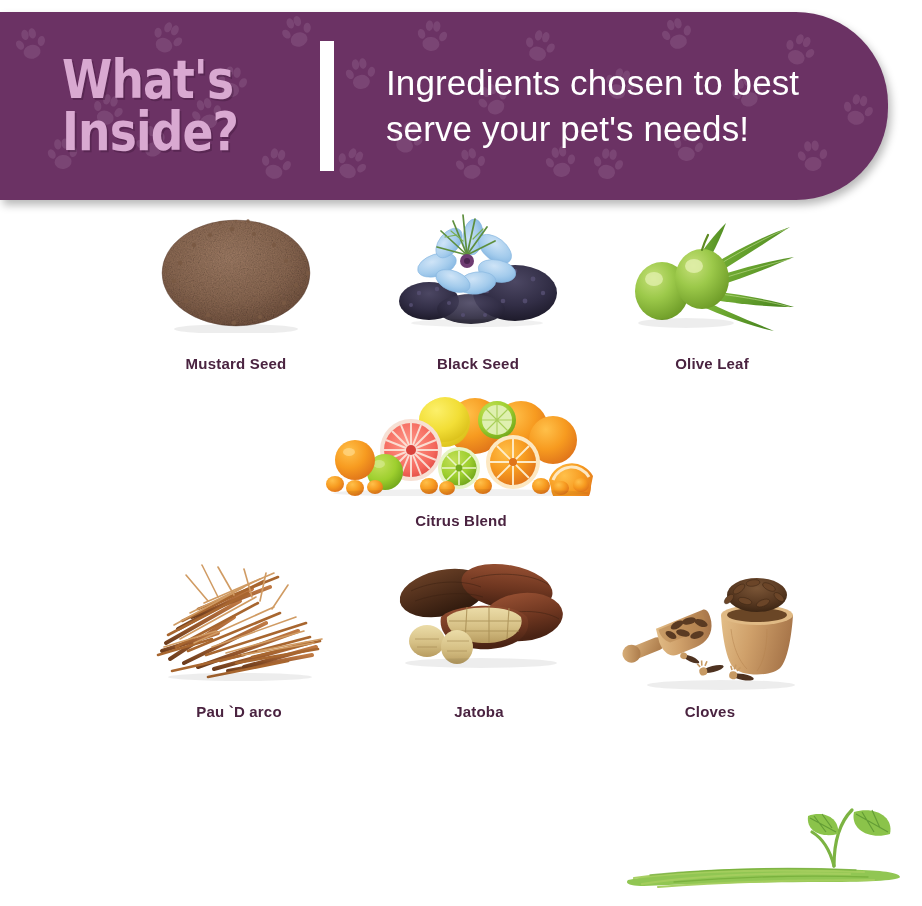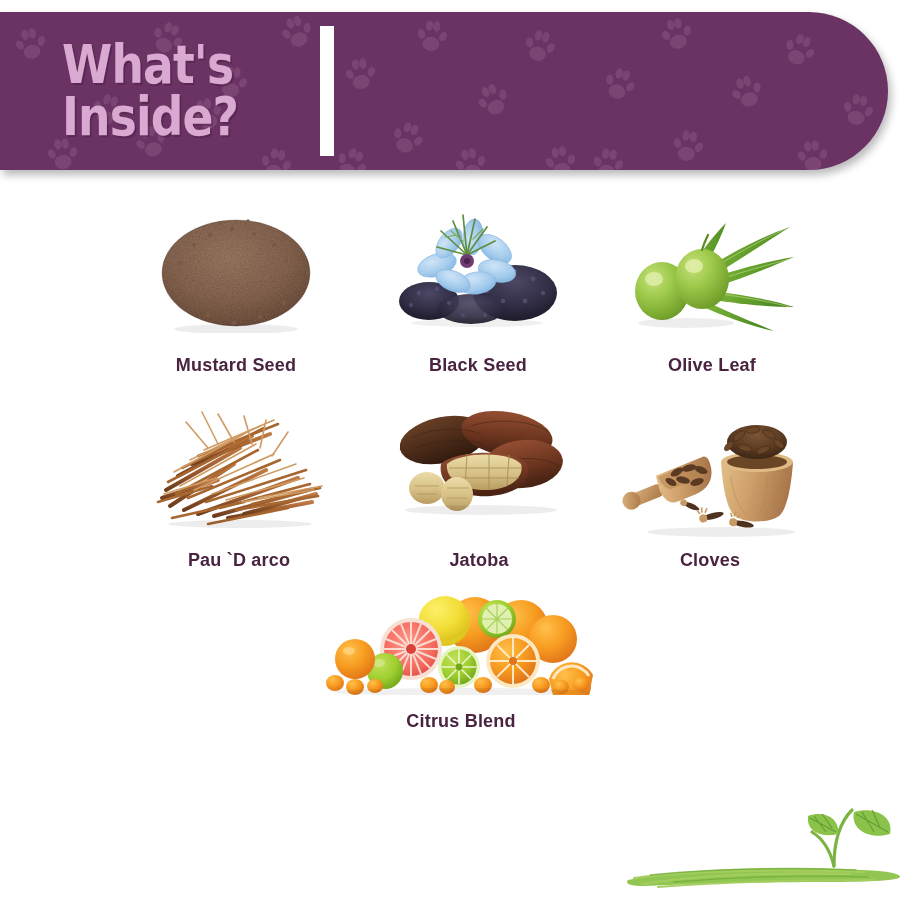--- a/index.html
+++ b/index.html
@@ -8,21 +8,21 @@
     background:#ffffff;
     font-family:"Liberation Sans", sans-serif;
     overflow:hidden;
     position:relative;
   }
 
   
   .banner{
     position:absolute;
     left:0; top:12px;
-    width:888px; height:158px;
+    width:888px; height:188px;
     background:#6B3264;
     border-radius:0 92px 92px 0;
     box-shadow:3px 5px 9px rgba(0,0,0,.28);
     overflow:hidden;
   }
   .paw-layer{
     position:absolute; inset:0;
     opacity:.12;
   }
   .banner-inner{
@@ -91,21 +91,21 @@
 
   .art{
     display:flex;
     align-items:flex-end;
     justify-content:center;
   }
   .label{
     color:#4A2340;
     font-family:"Liberation Sans", sans-serif;
     font-weight:bold;
-    font-size:18px;
+    font-size:15px;
     letter-spacing:.2px;
     white-space:nowrap;
   }
   .lbl-gap-a{ margin-top:22px; }
   .lbl-gap-b{ margin-top:26px; }
   .lbl-gap-c{ margin-top:16px; }
   .lbl-gap-d{ margin-top:22px; }
   .lbl-gap-e{ margin-top:30px; }
   .lbl-gap-f{ margin-top:12px; }
   .lbl-gap-g{ margin-top:16px; }
@@ -180,20 +180,22 @@
     <use href="#paw" x="206" y="100" transform="rotate(-16 206 100)"></use>
     <use href="#paw" x="352" y="150" transform="rotate(26 352 150)"></use>
     <use href="#paw" x="470" y="150" transform="rotate(-12 470 150)"></use>
     <use href="#paw" x="608" y="150" transform="rotate(8 608 150)"></use>
   </svg>
 
   <div class="banner-inner">
     <div class="headline">What's
 Inside?</div>
     <div class="divider"></div>
+    <div class="subhead">Ingredients chosen to best
+serve your pet's needs!</div>
   </div>
 </div>
 
 <div class="grid">
 
   <div class="row row-1">
 
     <div class="cell c-mustard">
       <div class="art">
         <svg width="172" height="128" viewBox="0 0 172 128">
@@ -343,20 +345,120 @@
           <ellipse cx="26" cy="62" rx="9" ry="7" fill="#E3F0AF" opacity=".75"></ellipse>
           <ellipse cx="66" cy="49" rx="9" ry="7" fill="#E3F0AF" opacity=".8"></ellipse>
           <path d="M74,33 C76,26 78,22 80,18" stroke="#5E8A22" stroke-width="2.2" fill="none" stroke-linecap="round"></path>
           <ellipse cx="58" cy="106" rx="48" ry="5" fill="#000" opacity=".07"></ellipse>
         </svg>
       </div>
       <div class="label lbl-gap-c">Olive Leaf</div>
     </div>
   </div>
 
+  <div class="row row-3">
+    <div class="cell c-citrus">
+      <div class="art">
+        <svg width="272" height="108" viewBox="0 0 272 108">
+          <defs>
+            <radialGradient id="orng" cx="35%" cy="28%" r="76%">
+              <stop offset="0%" stop-color="#FFC04A"></stop>
+              <stop offset="55%" stop-color="#F79B20"></stop>
+              <stop offset="100%" stop-color="#E0751A"></stop>
+            </radialGradient>
+            <radialGradient id="lem" cx="35%" cy="28%" r="76%">
+              <stop offset="0%" stop-color="#FCF06A"></stop>
+              <stop offset="60%" stop-color="#F2DE36"></stop>
+              <stop offset="100%" stop-color="#DCC21C"></stop>
+            </radialGradient>
+            <radialGradient id="lim" cx="35%" cy="28%" r="76%">
+              <stop offset="0%" stop-color="#C4E05A"></stop>
+              <stop offset="60%" stop-color="#9ECF2E"></stop>
+              <stop offset="100%" stop-color="#73A81C"></stop>
+            </radialGradient>
+            <radialGradient id="grp" cx="45%" cy="40%" r="70%">
+              <stop offset="0%" stop-color="#FF9A8C"></stop>
+              <stop offset="70%" stop-color="#F4675B"></stop>
+              <stop offset="100%" stop-color="#D9433C"></stop>
+            </radialGradient>
+          </defs>
+
+          <circle cx="150" cy="38" r="28" fill="url(#orng)"></circle>
+          <circle cx="196" cy="40" r="27" fill="url(#orng)"></circle>
+          <circle cx="120" cy="34" r="25" fill="url(#lem)"></circle>
+          <ellipse cx="119" cy="32" rx="25" ry="22" fill="url(#lem)"></ellipse>
+          <circle cx="228" cy="52" r="24" fill="url(#orng)"></circle>
+          <circle cx="92" cy="56" r="22" fill="url(#grp)" opacity=".9"></circle>
+
+          <g transform="translate(172,32)">
+            <circle r="19" fill="url(#lim)"></circle>
+            <circle r="15" fill="#DFF0B0"></circle>
+            <g stroke="#A9CF5A" stroke-width="1.1">
+              <path d="M0,-15 L0,15 M-15,0 L15,0 M-11,-11 L11,11 M-11,11 L11,-11"></path>
+            </g>
+          </g>
+
+          <g transform="translate(86,62)">
+            <circle r="31" fill="#F7E0D4"></circle>
+            <circle r="27" fill="url(#grp)"></circle>
+            <g stroke="#FBE7DC" stroke-width="2" opacity=".9">
+              <path d="M0,-27 L0,27 M-27,0 L27,0 M-19,-19 L19,19 M-19,19 L19,-19"></path>
+              <path d="M-10,-25 L10,25 M10,-25 L-10,25 M-25,-10 L25,10 M-25,10 L25,-10"></path>
+            </g>
+            <circle r="5" fill="#D9433C"></circle>
+          </g>
+
+          <g transform="translate(188,74)">
+            <circle r="27" fill="#FDE8C2"></circle>
+            <circle r="23" fill="url(#orng)"></circle>
+            <g stroke="#FEF0D2" stroke-width="1.9" opacity=".95">
+              <path d="M0,-23 L0,23 M-23,0 L23,0 M-16,-16 L16,16 M-16,16 L16,-16"></path>
+            </g>
+            <circle r="4" fill="#E0751A"></circle>
+          </g>
+
+          <g transform="translate(246,84)">
+            <path d="M-22,8 A24,24 0 0 1 22,4 L20,14 A20,20 0 0 1 -20,16 Z" fill="url(#orng)"></path>
+            <path d="M-18,8 A20,20 0 0 1 18,5" fill="none" stroke="#FDE8C2" stroke-width="3"></path>
+          </g>
+
+          <g transform="translate(134,80)">
+            <circle r="21" fill="#E7F4C4"></circle>
+            <circle r="17.5" fill="url(#lim)"></circle>
+            <g stroke="#EAF6C8" stroke-width="1.6">
+              <path d="M0,-17 L0,17 M-17,0 L17,0 M-12,-12 L12,12 M-12,12 L12,-12"></path>
+            </g>
+            <circle r="3.4" fill="#73A81C"></circle>
+          </g>
+
+          <circle cx="60" cy="84" r="18" fill="url(#lim)"></circle>
+          <ellipse cx="54" cy="76" rx="6" ry="4" fill="#D8EC9A" opacity=".6"></ellipse>
+
+          <circle cx="30" cy="72" r="20" fill="url(#orng)"></circle>
+          <ellipse cx="24" cy="64" rx="6" ry="4" fill="#FFD98A" opacity=".7"></ellipse>
+
+          <g fill="url(#orng)">
+            <ellipse cx="10" cy="96" rx="9" ry="8"></ellipse>
+            <ellipse cx="30" cy="100" rx="9" ry="8"></ellipse>
+            <ellipse cx="50" cy="99" rx="8" ry="7"></ellipse>
+            <ellipse cx="104" cy="98" rx="9" ry="8"></ellipse>
+            <ellipse cx="158" cy="98" rx="9" ry="8"></ellipse>
+            <ellipse cx="216" cy="98" rx="9" ry="8"></ellipse>
+            <ellipse cx="236" cy="100" rx="8" ry="7"></ellipse>
+            <ellipse cx="256" cy="97" rx="8" ry="7"></ellipse>
+            <ellipse cx="122" cy="100" rx="8" ry="7"></ellipse>
+          </g>
+
+          <ellipse cx="136" cy="105" rx="128" ry="4" fill="#000" opacity=".06"></ellipse>
+        </svg>
+      </div>
+      <div class="label lbl-gap-g">Citrus Blend</div>
+    </div>
+  </div>
+
   <div class="row row-2">
 
     <div class="cell c-pau">
       <div class="art">
         <svg width="182" height="130" viewBox="0 0 182 130">
           <defs>
             <linearGradient id="bark" x1="0" y1="0" x2="0" y2="1">
               <stop offset="0%" stop-color="#C07A44"></stop>
               <stop offset="55%" stop-color="#9A5A2E"></stop>
               <stop offset="100%" stop-color="#6E3D1D"></stop>
@@ -539,120 +641,20 @@
               <ellipse cx="0" cy="0" rx="9" ry="2.6"></ellipse>
               <circle cx="-8" cy="0" r="3.4" fill="#C79A64"></circle>
             </g>
           </g>
           <ellipse cx="100" cy="126" rx="74" ry="5" fill="#000" opacity=".07"></ellipse>
         </svg>
       </div>
       <div class="label lbl-gap-f">Cloves</div>
     </div>
   </div>
-
-  <div class="row row-3">
-    <div class="cell c-citrus">
-      <div class="art">
-        <svg width="272" height="108" viewBox="0 0 272 108">
-          <defs>
-            <radialGradient id="orng" cx="35%" cy="28%" r="76%">
-              <stop offset="0%" stop-color="#FFC04A"></stop>
-              <stop offset="55%" stop-color="#F79B20"></stop>
-              <stop offset="100%" stop-color="#E0751A"></stop>
-            </radialGradient>
-            <radialGradient id="lem" cx="35%" cy="28%" r="76%">
-              <stop offset="0%" stop-color="#FCF06A"></stop>
-              <stop offset="60%" stop-color="#F2DE36"></stop>
-              <stop offset="100%" stop-color="#DCC21C"></stop>
-            </radialGradient>
-            <radialGradient id="lim" cx="35%" cy="28%" r="76%">
-              <stop offset="0%" stop-color="#C4E05A"></stop>
-              <stop offset="60%" stop-color="#9ECF2E"></stop>
-              <stop offset="100%" stop-color="#73A81C"></stop>
-            </radialGradient>
-            <radialGradient id="grp" cx="45%" cy="40%" r="70%">
-              <stop offset="0%" stop-color="#FF9A8C"></stop>
-              <stop offset="70%" stop-color="#F4675B"></stop>
-              <stop offset="100%" stop-color="#D9433C"></stop>
-            </radialGradient>
-          </defs>
-
-          <circle cx="150" cy="38" r="28" fill="url(#orng)"></circle>
-          <circle cx="196" cy="40" r="27" fill="url(#orng)"></circle>
-          <circle cx="120" cy="34" r="25" fill="url(#lem)"></circle>
-          <ellipse cx="119" cy="32" rx="25" ry="22" fill="url(#lem)"></ellipse>
-          <circle cx="228" cy="52" r="24" fill="url(#orng)"></circle>
-          <circle cx="92" cy="56" r="22" fill="url(#grp)" opacity=".9"></circle>
-
-          <g transform="translate(172,32)">
-            <circle r="19" fill="url(#lim)"></circle>
-            <circle r="15" fill="#DFF0B0"></circle>
-            <g stroke="#A9CF5A" stroke-width="1.1">
-              <path d="M0,-15 L0,15 M-15,0 L15,0 M-11,-11 L11,11 M-11,11 L11,-11"></path>
-            </g>
-          </g>
-
-          <g transform="translate(86,62)">
-            <circle r="31" fill="#F7E0D4"></circle>
-            <circle r="27" fill="url(#grp)"></circle>
-            <g stroke="#FBE7DC" stroke-width="2" opacity=".9">
-              <path d="M0,-27 L0,27 M-27,0 L27,0 M-19,-19 L19,19 M-19,19 L19,-19"></path>
-              <path d="M-10,-25 L10,25 M10,-25 L-10,25 M-25,-10 L25,10 M-25,10 L25,-10"></path>
-            </g>
-            <circle r="5" fill="#D9433C"></circle>
-          </g>
-
-          <g transform="translate(188,74)">
-            <circle r="27" fill="#FDE8C2"></circle>
-            <circle r="23" fill="url(#orng)"></circle>
-            <g stroke="#FEF0D2" stroke-width="1.9" opacity=".95">
-              <path d="M0,-23 L0,23 M-23,0 L23,0 M-16,-16 L16,16 M-16,16 L16,-16"></path>
-            </g>
-            <circle r="4" fill="#E0751A"></circle>
-          </g>
-
-          <g transform="translate(246,84)">
-            <path d="M-22,8 A24,24 0 0 1 22,4 L20,14 A20,20 0 0 1 -20,16 Z" fill="url(#orng)"></path>
-            <path d="M-18,8 A20,20 0 0 1 18,5" fill="none" stroke="#FDE8C2" stroke-width="3"></path>
-          </g>
-
-          <g transform="translate(134,80)">
-            <circle r="21" fill="#E7F4C4"></circle>
-            <circle r="17.5" fill="url(#lim)"></circle>
-            <g stroke="#EAF6C8" stroke-width="1.6">
-              <path d="M0,-17 L0,17 M-17,0 L17,0 M-12,-12 L12,12 M-12,12 L12,-12"></path>
-            </g>
-            <circle r="3.4" fill="#73A81C"></circle>
-          </g>
-
-          <circle cx="60" cy="84" r="18" fill="url(#lim)"></circle>
-          <ellipse cx="54" cy="76" rx="6" ry="4" fill="#D8EC9A" opacity=".6"></ellipse>
-
-          <circle cx="30" cy="72" r="20" fill="url(#orng)"></circle>
-          <ellipse cx="24" cy="64" rx="6" ry="4" fill="#FFD98A" opacity=".7"></ellipse>
-
-          <g fill="url(#orng)">
-            <ellipse cx="10" cy="96" rx="9" ry="8"></ellipse>
-            <ellipse cx="30" cy="100" rx="9" ry="8"></ellipse>
-            <ellipse cx="50" cy="99" rx="8" ry="7"></ellipse>
-            <ellipse cx="104" cy="98" rx="9" ry="8"></ellipse>
-            <ellipse cx="158" cy="98" rx="9" ry="8"></ellipse>
-            <ellipse cx="216" cy="98" rx="9" ry="8"></ellipse>
-            <ellipse cx="236" cy="100" rx="8" ry="7"></ellipse>
-            <ellipse cx="256" cy="97" rx="8" ry="7"></ellipse>
-            <ellipse cx="122" cy="100" rx="8" ry="7"></ellipse>
-          </g>
-
-          <ellipse cx="136" cy="105" rx="128" ry="4" fill="#000" opacity=".06"></ellipse>
-        </svg>
-      </div>
-      <div class="label lbl-gap-g">Citrus Blend</div>
-    </div>
-  </div>
 </div>
 
 <div class="footer">
 
   <svg class="sprout" width="132" height="62" viewBox="0 0 132 62">
     <g stroke="#7CB342" stroke-width="3.2" fill="none" stroke-linecap="round">
       <path d="M66,60 C66,38 70,18 84,4"></path>
       <path d="M66,60 C62,44 54,32 44,26"></path>
     </g>
     <g fill="#8BC34A">

